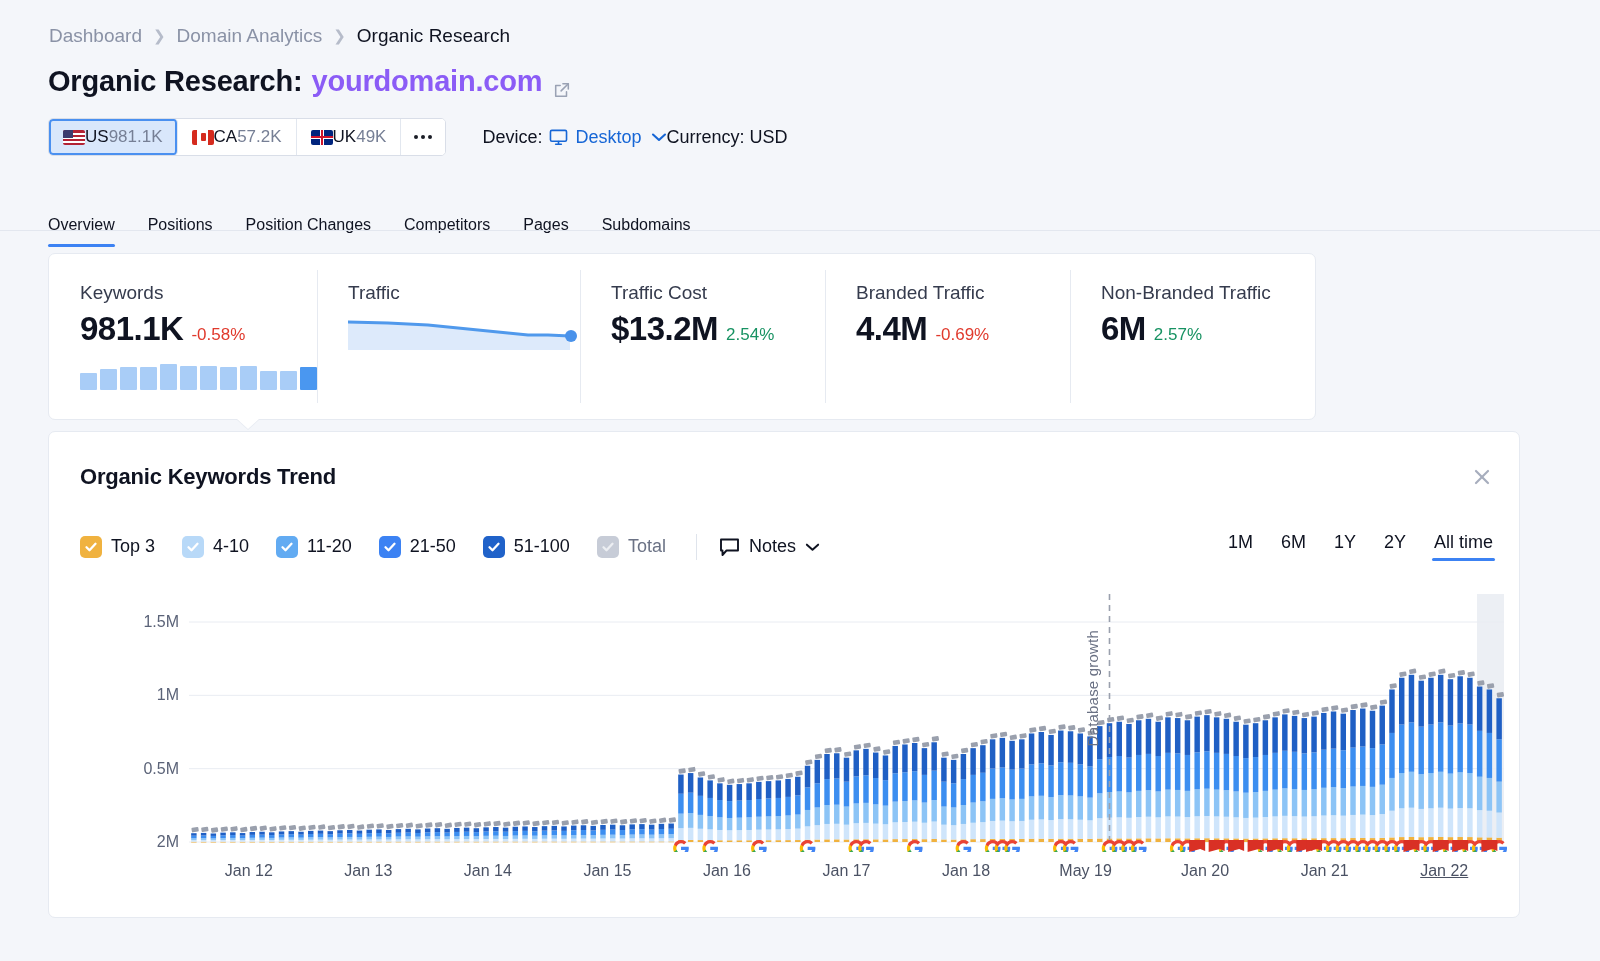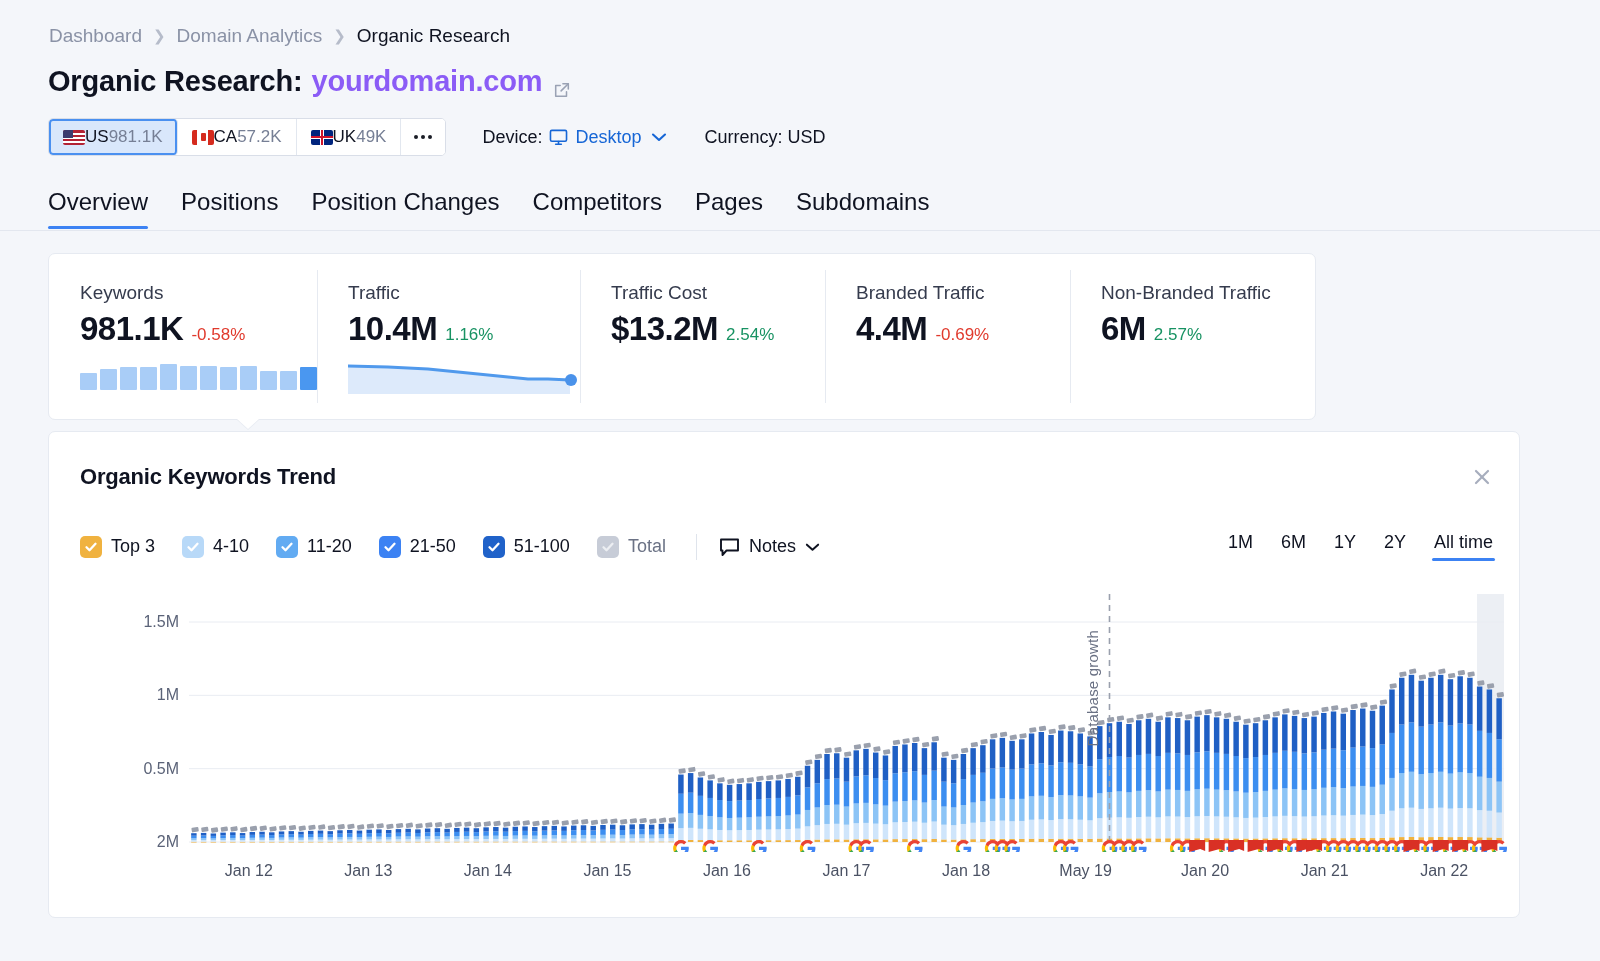--- a/index.html
+++ b/index.html
@@ -59,30 +59,30 @@
   .chip-more { padding: 0 13px; display:flex; align-items:center; justify-content:center; }
   .dots { display: flex; gap: 3px; }
   .dots i { width: 4px; height: 4px; border-radius: 50%; background: #1a1d26; display:block; }
 
   .device-block {
     display: flex; align-items: center; gap: 7px;
     margin-left: 36px; font-size: 18px;
   }
   .device-label { color: #0f1321; }
   .device-value { color: #1666d6; }
-  .currency-block { margin-left: 38px; font-size: 18px; color: #0f1321; }
+  .currency-block { font-size: 18px; color: #0f1321; }
 
   
   .tabs {
     position: absolute; left: 48px; top: 188px;
     display: flex; gap: 0; align-items: flex-end;
   }
   .tab {
-    font-size: 24px; color: #0f1321; padding: 0 0 13px 0;
-    margin-right: 33px; cursor: pointer; position: relative; white-space: nowrap;
+    font-size: 16px; color: #0f1321; padding: 0 0 13px 0;
+    margin-right: 33px; cursor: pointer; position: relative; white-space: nowrap; margin-top: 28px;
   }
   .tab.active::after {
     content: ""; position: absolute; left: 0; right: 0; bottom: 0;
     height: 3px; background: #3c82f3; border-radius: 2px;
   }
   .tab-rule {
     position: absolute; left: 0; right: 0; top: 230px; height: 1px; background: #e3e7ef;
   }
 
   
@@ -282,24 +282,20 @@
           <i style="height:23px"></i>
           <i style="height:24px"></i>
         <i style="height:19px"></i>
           <i style="height:19px"></i>
           <i class="last" style="height:23px"></i>
       </div>
     </div>
 
     <div class="card">
       <div class="card-label">Traffic</div>
-      <div class="card-value-row">
-        <span class="card-value">10.4M</span>
-        <span class="delta up">1.16%</span>
-      </div>
       <div class="spark-area">
         <svg width="232" height="32" viewBox="0 0 232 32">
           <path d="M0,4 L40,5 L80,7 L120,11 L160,15 L180,17 L200,17 L222,18 L222,32 L0,32 Z" fill="#ddeafb"></path>
           <path d="M0,4 L40,5 L80,7 L120,11 L160,15 L180,17 L200,17 L222,18" fill="none" stroke="#5099ec" stroke-width="3" stroke-linecap="round" stroke-linejoin="round"></path>
           <circle cx="223" cy="18" r="6" fill="#4a92ea"></circle>
         </svg>
       </div>
     </div>
 
     <div class="card">
@@ -1480,18 +1476,18 @@
           <div class="xlabel" style="left: 199.773px;">Jan 12</div>
           <div class="xlabel" style="left: 319.318px;">Jan 13</div>
           <div class="xlabel" style="left: 438.864px;">Jan 14</div>
           <div class="xlabel" style="left: 558.409px;">Jan 15</div>
           <div class="xlabel" style="left: 677.955px;">Jan 16</div>
           <div class="xlabel" style="left: 797.5px;">Jan 17</div>
           <div class="xlabel" style="left: 917.045px;">Jan 18</div>
           <div class="xlabel" style="left: 1036.59px;">May 19</div>
           <div class="xlabel" style="left: 1156.14px;">Jan 20</div>
           <div class="xlabel" style="left: 1275.68px;">Jan 21</div>
-          <div class="xlabel" style="left: 1395.23px;">Jan 22</div>
+          <div class="xlabel" style="left: 1395.23px; text-decoration: underline;">Jan 22</div>
         </div>
       <div class="dbgrowth" id="dbgrowth" style="left: 1034.5px; top: 38px;">Database growth</div>
     </div>
   </div>
 </div>
 
 </body></html>

